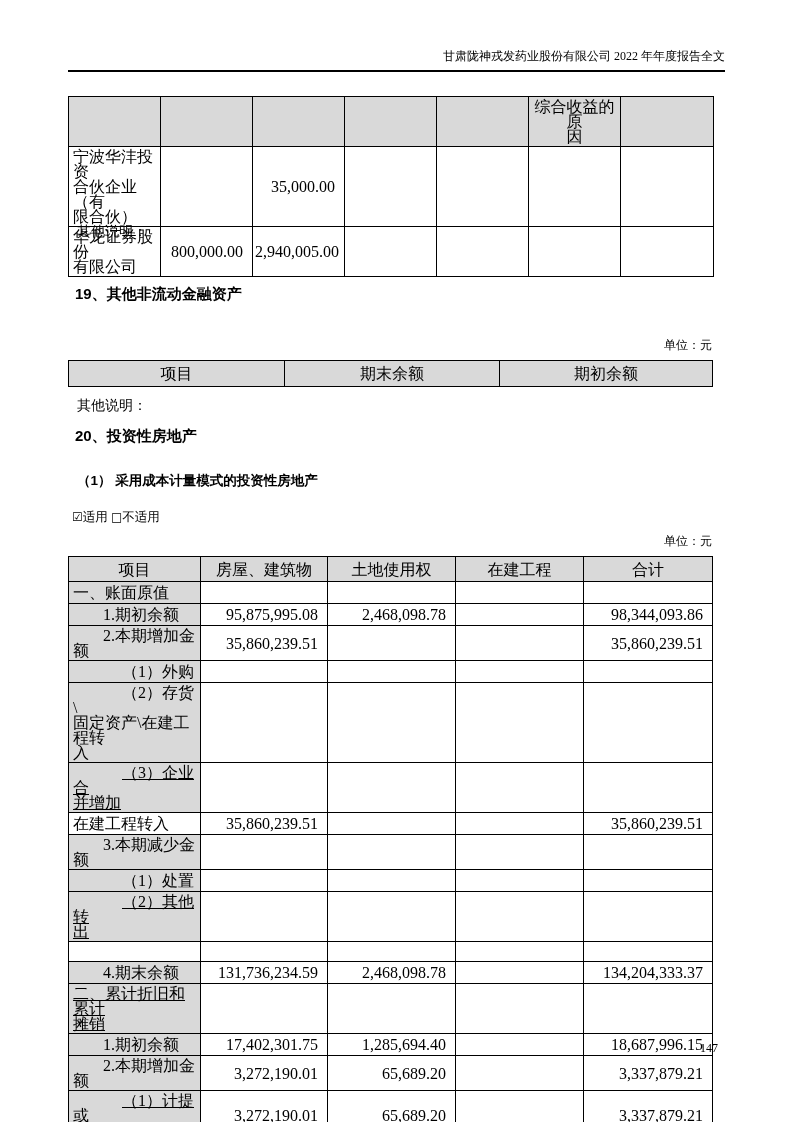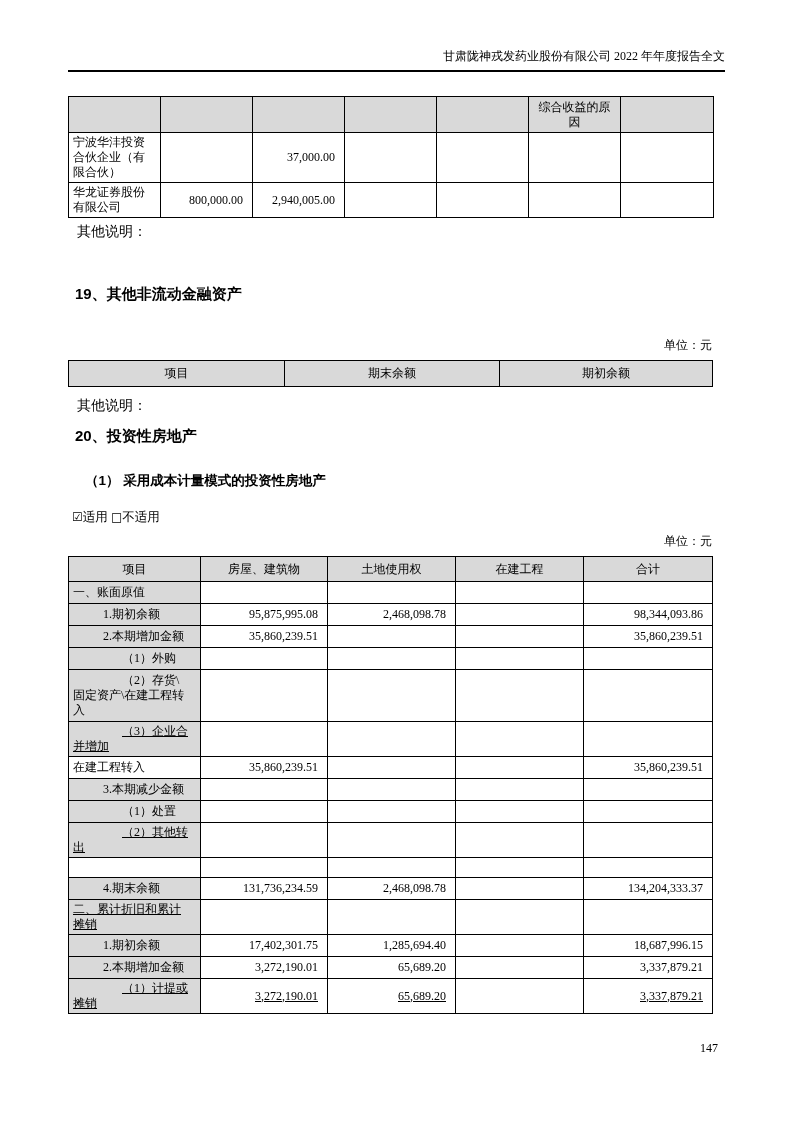--- a/index.html
+++ b/index.html
@@ -20,21 +20,21 @@
     padding-bottom:6px;
   }
   .note{font-size:14px;line-height:15px;}
   .h-main{font-family:"Liberation Sans","DejaVu Sans",sans-serif;font-weight:bold;font-size:15px;line-height:18px;}
   .h-sub{font-family:"Liberation Sans","DejaVu Sans",sans-serif;font-weight:bold;font-size:13.5px;line-height:17px;}
   .unit{font-size:12px;line-height:15px;text-align:center;}
   .applic{font-size:12.5px;line-height:16px;}
   .applic .cb{font-family:"DejaVu Sans",sans-serif;font-size:12px;}
   .pagenum{font-size:12px;line-height:15px;}
 
-  table{border-collapse:collapse;table-layout:fixed;font-size:12px;}
+  table{border-collapse:collapse;table-layout:fixed;font-size:16px;}
   td,th{border:1px solid #000;vertical-align:middle;line-height:15px;overflow:hidden;}
   th{
     background:#d9d9d9;font-weight:normal;text-align:center;
     padding:2px 3px;white-space:pre-line;word-break:break-all;
   }
   td.lbl{text-align:left;padding:2px 4px;white-space:pre-line;word-break:break-all;}
   td.num{text-align:right;padding:2px 9px 2px 2px;}
   td.shade{background:#d9d9d9;}
   .ind1{text-indent:30px;}
   .ind2{text-indent:49px;}
@@ -78,21 +78,21 @@
 因</th>
           <th></th>
         </tr>
     </thead>
     <tbody id="t1-body">
         <tr class="hr2">
           <td class="lbl">宁波华沣投资
 合伙企业（有
 限合伙）</td>
           <td class="num"></td>
-          <td class="num">37,000.00</td>
+          <td class="num">35,000.00</td>
           <td class="num"></td>
           <td class="num"></td>
           <td class="num"></td>
           <td class="num"></td>
         </tr>
         <tr class="hr3">
           <td class="lbl">华龙证券股份
 有限公司</td>
           <td class="num">800,000.00</td>
           <td class="num">2,940,005.00</td>
@@ -122,21 +122,21 @@
           <th>期末余额</th>
           <th>期初余额</th>
         </tr>
     </thead>
   </table>
 
   <div class="abs note" style="top:398px;left:77px;">其他说明：</div>
 
   <div class="abs h-main" style="top:427px;left:75px;">20、投资性房地产</div>
 
-  <div class="abs h-sub" style="top:472px;left:85px;">（1） 采用成本计量模式的投资性房地产</div>
+  <div class="abs h-sub" style="top:472px;left:77px;">（1） 采用成本计量模式的投资性房地产</div>
 
   <div class="abs applic" style="top:509px;left:72px;">
     <span class="cb">☑</span><span>适用</span>
     <span class="cb">□</span><span>不适用</span>
   </div>
 
   <div class="abs unit" style="top:534px;right:81px;">单位：元</div>
 
   <table class="abs" style="top:556px;left:68px;width:644px;">
     <colgroup>

